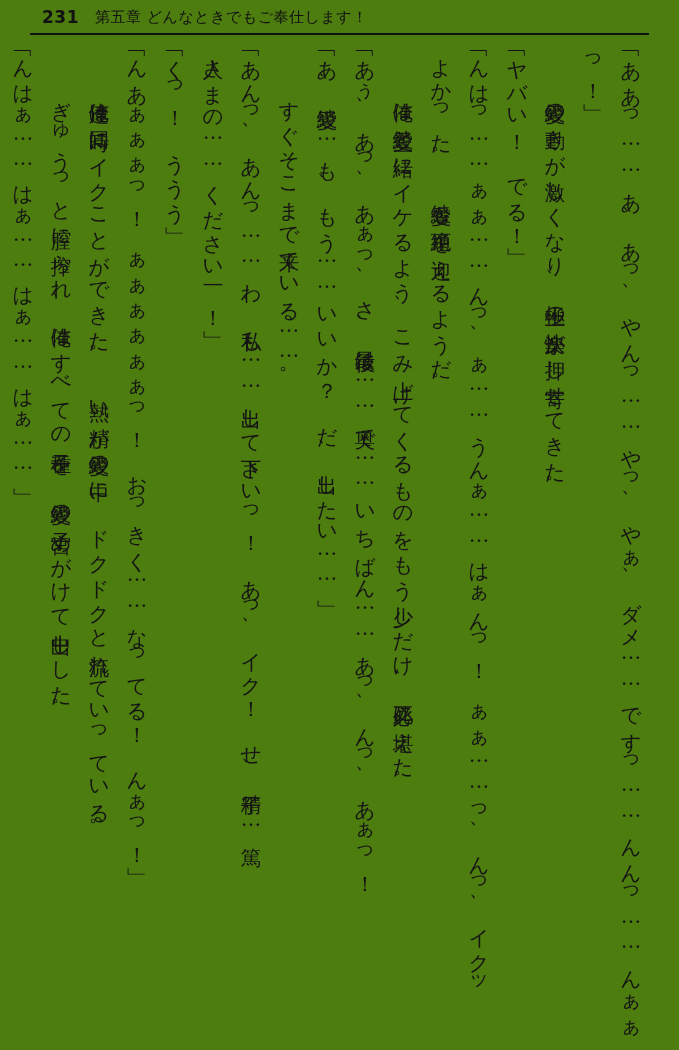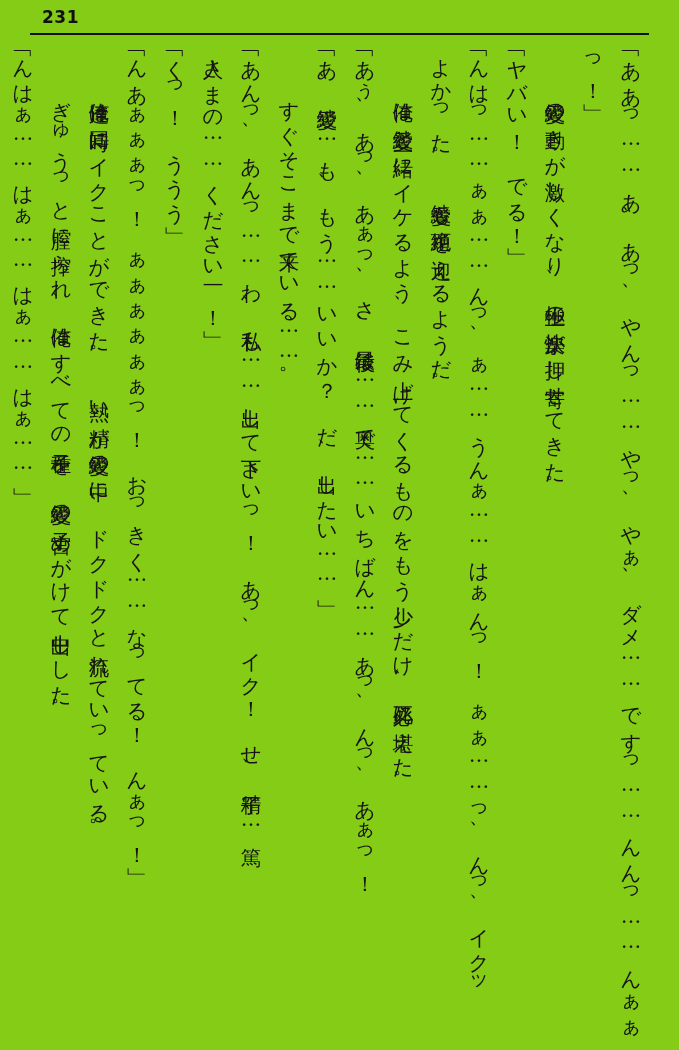--- a/index.html
+++ b/index.html
@@ -12,21 +12,21 @@
     height: 1050px;
     overflow: hidden;
     font-family: "DejaVu Serif", "Liberation Serif", serif;
     color: #1a1a1a;
   }
   .page {
     position: relative;
     width: 679px;
     height: 1050px;
     box-sizing: border-box;
-    background: #84cc16;
+    background: #4d7c0f;
   }
   
   .header {
     position: absolute;
     top: 0;
     left: 0;
     width: 679px;
     height: 34px;
     display: flex;
     align-items: center;
@@ -87,20 +87,21 @@
     text-indent: 21px;
   }
 </style>
 </head>
 <body>
 
 <div class="page">
 
   <div class="header">
     <span class="page-number">231</span>
+    <span class="chapter-title">第五章 どんなときでもご奉仕します！</span>
   </div>
   <div class="header-rule"></div>
 
   <div class="body-area">
     <div class="vtext">
       <p>「ああっ……あ、あっ、やんっ……やっ、やぁ、ダメ……ですっ……んんっ……んぁぁっ！」</p>
       <p class="indent">　綾愛の動きが激しくなり、極上の快楽が押し寄せてきた。</p>
       <p>「ヤバい！　でる！」</p>
       <p>「んはっ……ぁぁ……んっ、ぁ……うんぁ……はぁんっ！　ぁぁ……っ、んっ、イクッ</p>
       <p>よかった。　綾愛も絶頂を迎えるようだ。</p>

